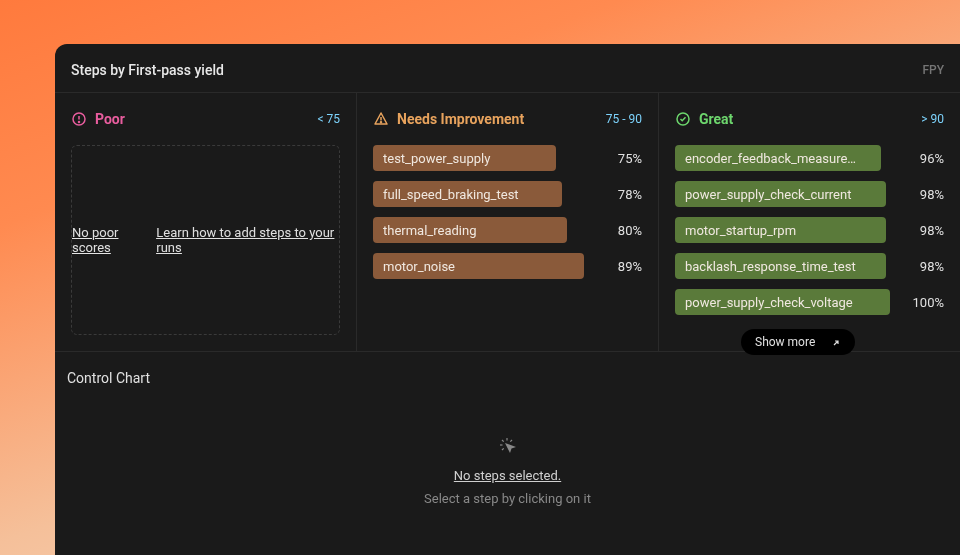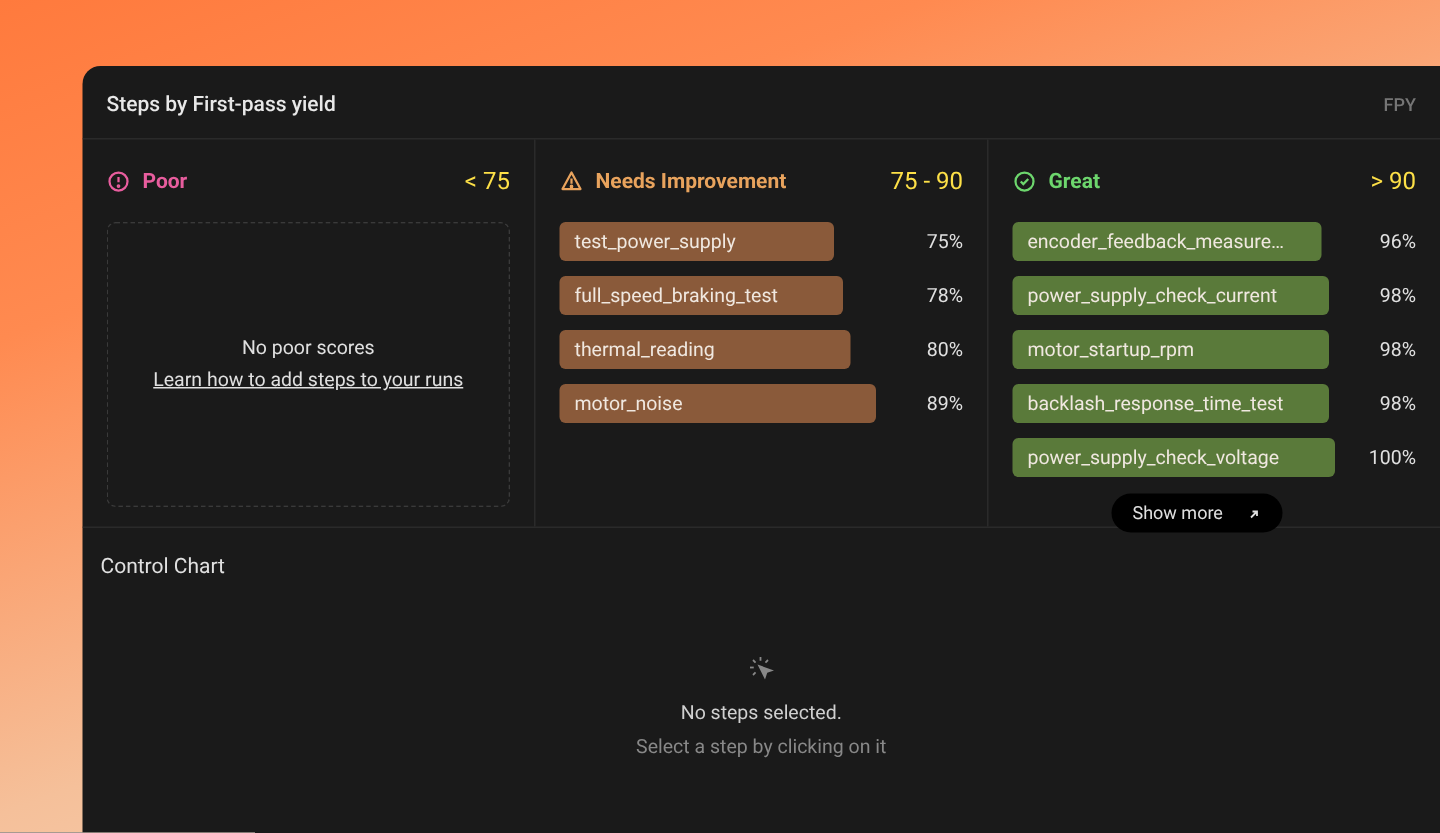--- a/index.html
+++ b/index.html
@@ -29,34 +29,35 @@
   .cols { display: flex; height: 258px; }
   .col {
     flex: 1;
     padding: 18px 16px;
     border-right: 1px solid #2a2a2a;
     position: relative;
   }
   .col:last-child { border-right: none; }
   .col-header { display: flex; justify-content: space-between; align-items: center; margin-bottom: 18px; }
   .col-title { display: flex; align-items: center; gap: 8px; font-size: 14px; font-weight: 700; }
-  .col-range { font-size: 16px; color: #fde047; text-align: center; }
+  .col-range { font-size: 12px; color: #7dd3fc; text-align: center; }
 
   .poor-title { color: #e85d9e; }
   .needs-title { color: #e8a35d; }
   .great-title { color: #6dd66d; }
 
   .icon { width: 16px; height: 16px; display: inline-block; }
 
   .empty-box {
     border: 1px dashed #3a3a3a;
     border-radius: 6px;
     height: 190px;
-    display: flex; flex-direction: column; align-items: center; justify-content: center;
+    display: flex; flex-direction: row; align-items: center; justify-content: center;
     gap: 6px;
+    text-decoration: underline;
   }
   .empty-title { font-size: 13px; color: #e0e0e0; }
   .empty-link { font-size: 13px; color: #e0e0e0; text-decoration: underline; cursor: pointer; }
 
   .step-list { display: flex; flex-direction: column; gap: 10px; position: relative; }
   .step-row { display: flex; align-items: center; gap: 12px; }
   .step-bar-wrap { flex: 1; position: relative; height: 26px; }
   .step-bar {
     position: absolute; left: 0; top: 0; bottom: 0;
     border-radius: 4px;
@@ -88,21 +89,21 @@
 
   .control-section {
     border-top: 1px solid #2a2a2a;
     padding: 18px 12px;
   }
   .control-title { font-size: 14px; color: #e0e0e0; margin-bottom: 50px; }
   .control-empty {
     display: flex; flex-direction: column; align-items: center; gap: 8px;
     color: #b0b0b0;
   }
-  .control-empty .line1 { font-size: 13px; color: #d0d0d0; }
+  .control-empty .line1 { font-size: 13px; color: #d0d0d0; text-decoration: underline; }
   .control-empty .line2 { font-size: 13px; color: #888; }
   .cursor-icon { width: 20px; height: 20px; margin-bottom: 4px; }
 </style>
 </head>
 <body>
 
 <div class="bg">
   <div class="panel">
 
     <div class="panel-header">

